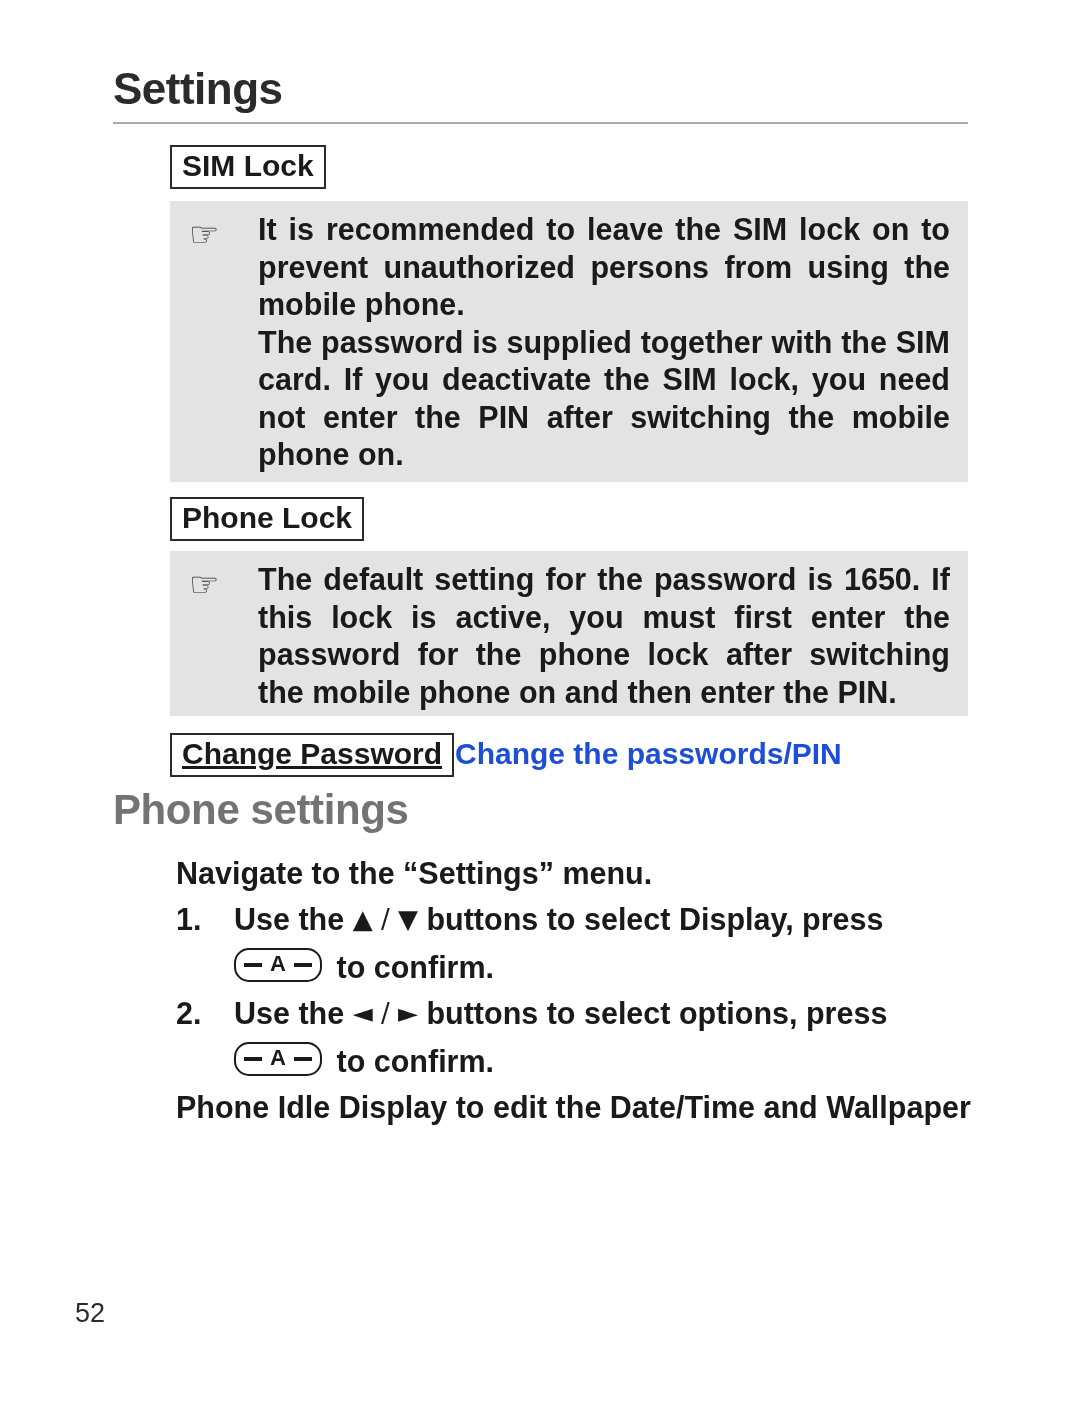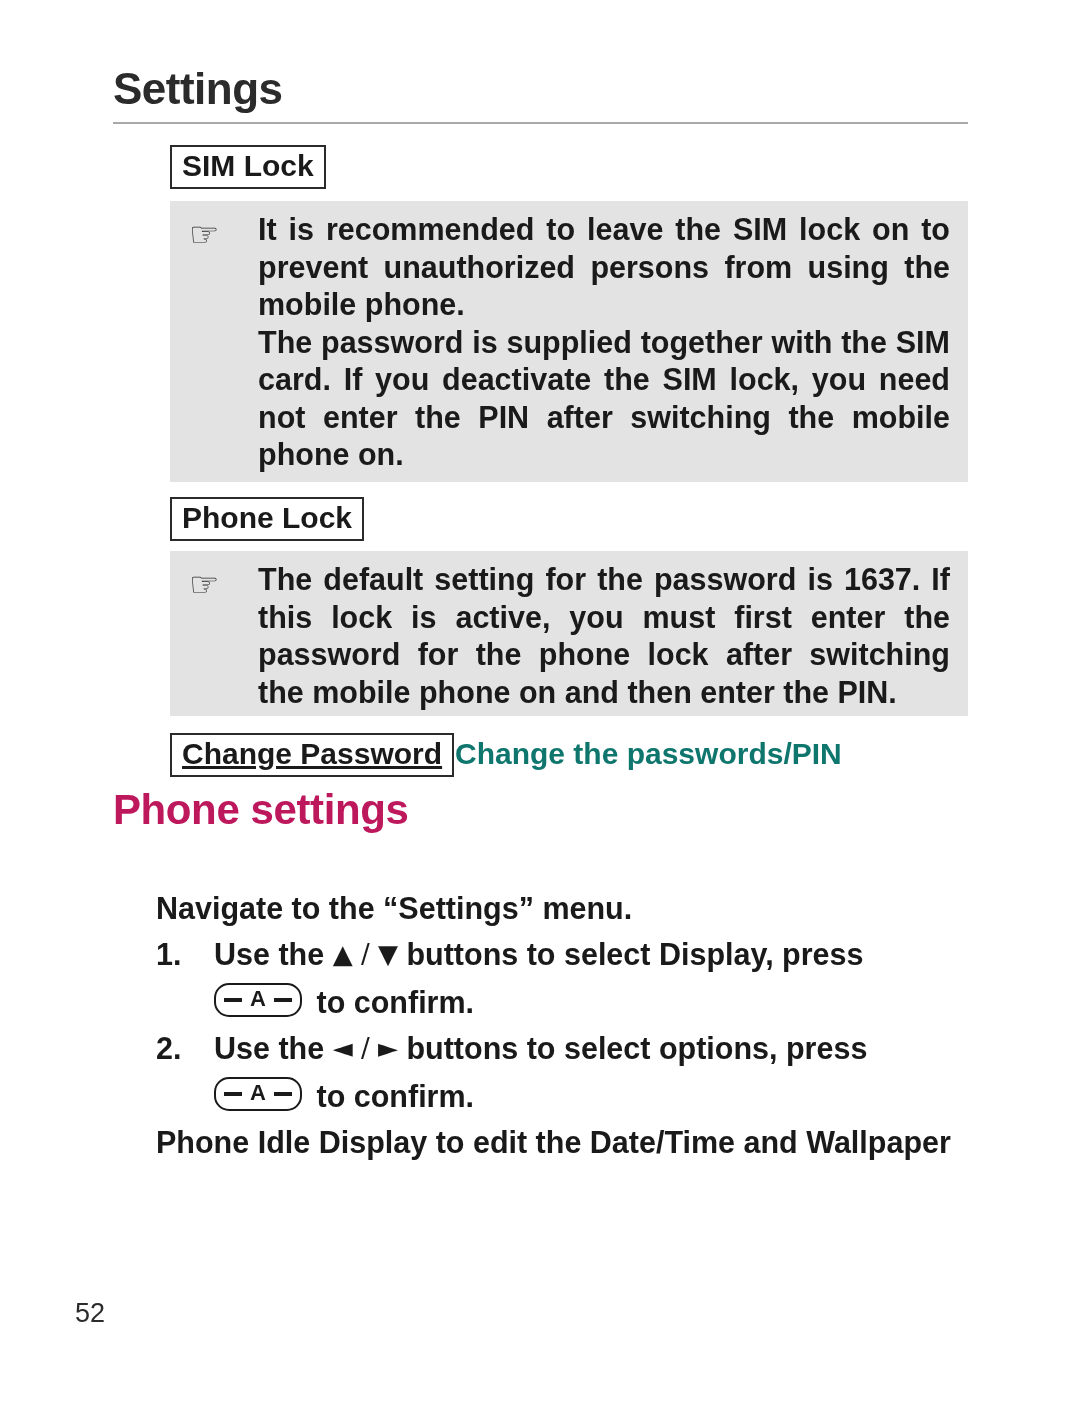--- a/index.html
+++ b/index.html
@@ -126,46 +126,45 @@
     left: 0;
     top: 0;
     text-decoration: underline;
   }
   .change-pw-desc {
     position: absolute;
     left: 285px;
     top: 4px;
     font-size: 30px;
     font-weight: bold;
-    color: #0f766e;
+    color: #1d4ed8;
     white-space: nowrap;
   }
 
   
   .section-heading {
     position: absolute;
     left: 113px;
     top: 786px;
     font-size: 42px;
     font-weight: bold;
-    color: #be185d;
+    color: #737373;
     letter-spacing: -0.4px;
   }
 
   
   .body-block {
     position: absolute;
-    left: 156px;
+    left: 176px;
     top: 850px;
     width: 800px;
     font-size: 30.5px;
     font-weight: bold;
     line-height: 46px;
     color: #1a1a1a;
-    margin-top: 35px;
   }
   .body-block .line {
     white-space: nowrap;
   }
   .body-block .indent {
     padding-left: 58px;
   }
   .body-block .step-num {
     display: inline-block;
     width: 58px;
@@ -240,21 +239,21 @@
     </div>
   </div>
 
   <div class="phone-lock-head">
     <span class="boxed-label">Phone Lock</span>
   </div>
 
   <div class="note-block" id="phone-note">
     <span class="hand-icon">☞</span>
     <div class="note-text">
-      <p>The default setting for the password is 1637. If this lock is active, you must first enter the password for the phone lock after switching the mobile phone on and then enter the PIN.</p>
+      <p>The default setting for the password is 1650. If this lock is active, you must first enter the password for the phone lock after switching the mobile phone on and then enter the PIN.</p>
     </div>
   </div>
 
   <div class="change-pw-row">
     <span class="boxed-label change-pw-box">Change Password</span>
     <span class="change-pw-desc">Change the passwords/PIN</span>
   </div>
 
   <div class="section-heading">Phone settings</div>
 

